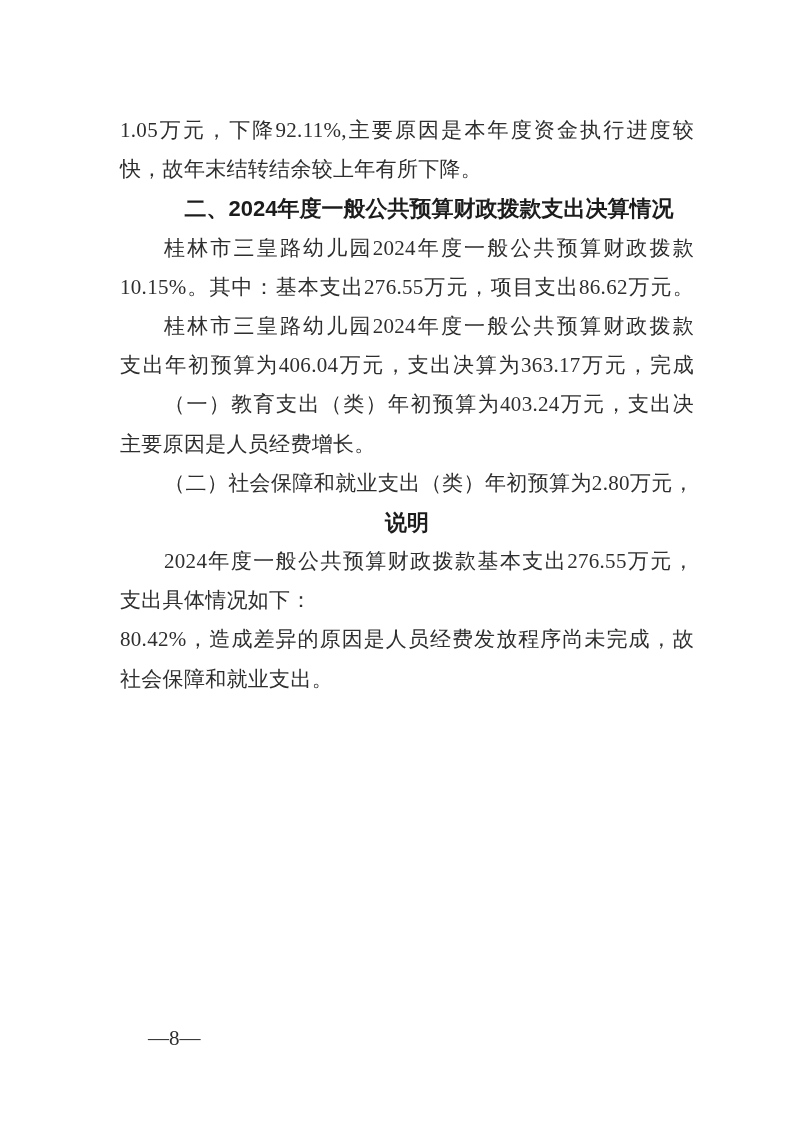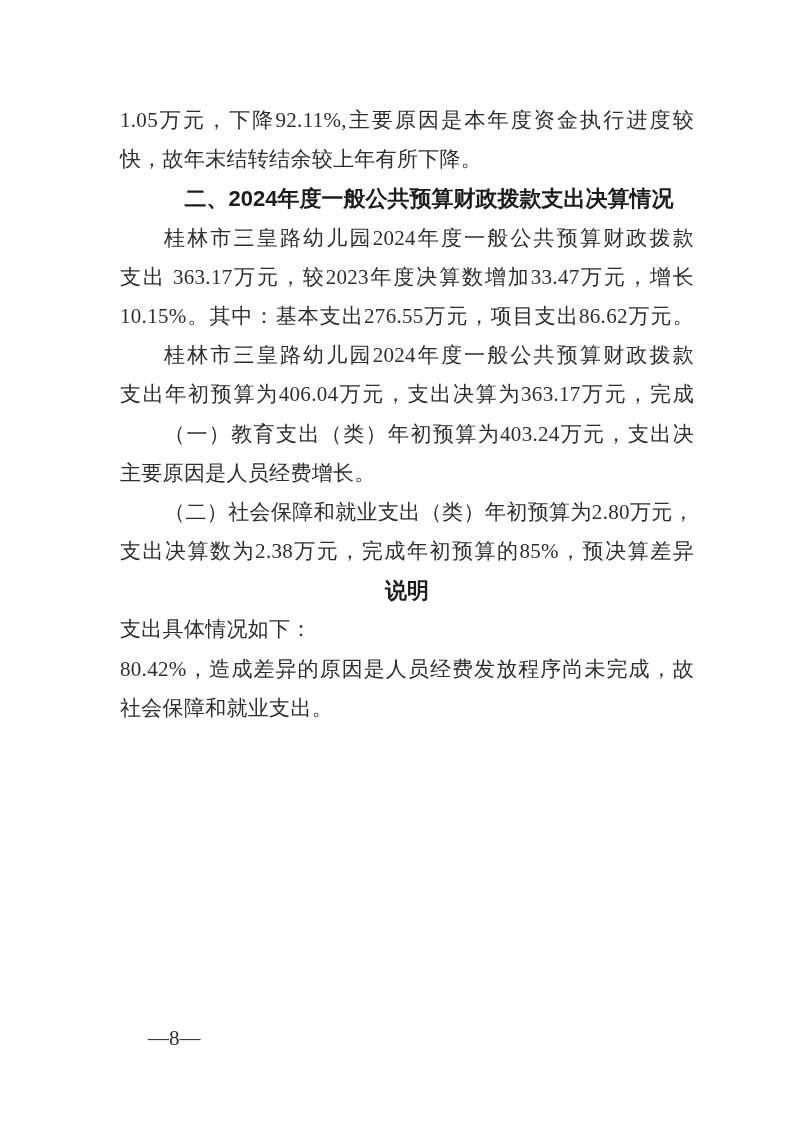--- a/index.html
+++ b/index.html
@@ -16,21 +16,21 @@
   }
   .page {
     position: relative;
     width: 800px;
     height: 1131px;
     background: #ffffff;
     overflow: hidden;
   }
   .content {
     position: absolute;
-    top: 101px;
+    top: 111px;
     left: 120px;
     width: 574px;
   }
   .line {
     height: 39.2px;
     line-height: 39.2px;
     font-size: 21px;
     white-space: nowrap;
     letter-spacing: 0.3px;
   }
@@ -69,29 +69,28 @@
 </style>
 </head>
 <body>
 
 <div class="page">
   <div class="content" id="content">
       <div class="line body justify">1.05万元，下降92.11%,主要原因是本年度资金执行进度较</div>
       <div class="line body">快，故年末结转结余较上年有所下降。</div>
       <div class="line heading indent">二、2024年度一般公共预算财政拨款支出决算情况</div>
       <div class="line body indent justify">桂林市三皇路幼儿园2024年度一般公共预算财政拨款</div>
-      <div class="line body justify">支出 363.17万元，较2023年度决算数增加33.47万元，增长</div>
       <div class="line body justify">10.15%。其中：基本支出276.55万元，项目支出86.62万元。</div>
       <div class="line body indent justify">桂林市三皇路幼儿园2024年度一般公共预算财政拨款</div>
       <div class="line body justify">支出年初预算为406.04万元，支出决算为363.17万元，完成</div>
       <div class="line body indent justify">（一）教育支出（类）年初预算为403.24万元，支出决</div>
       <div class="line body">主要原因是人员经费增长。</div>
       <div class="line body indent justify">（二）社会保障和就业支出（类）年初预算为2.80万元，</div>
-      <div class="line body justify">支出决算数为2.38万元，完成年初预算的85%，预决算差异</div>
       <div class="line heading">说明</div>
+      <div class="line body indent justify">2024年度一般公共预算财政拨款基本支出276.55万元，</div>
       <div class="line body">支出具体情况如下：</div>
       <div class="line body justify">80.42%，造成差异的原因是人员经费发放程序尚未完成，故</div>
       <div class="line body">社会保障和就业支出。</div>
     </div>
   <div class="footer">
     <span class="page-num">—8—</span>
   </div>
 </div>
 
 </body></html>

